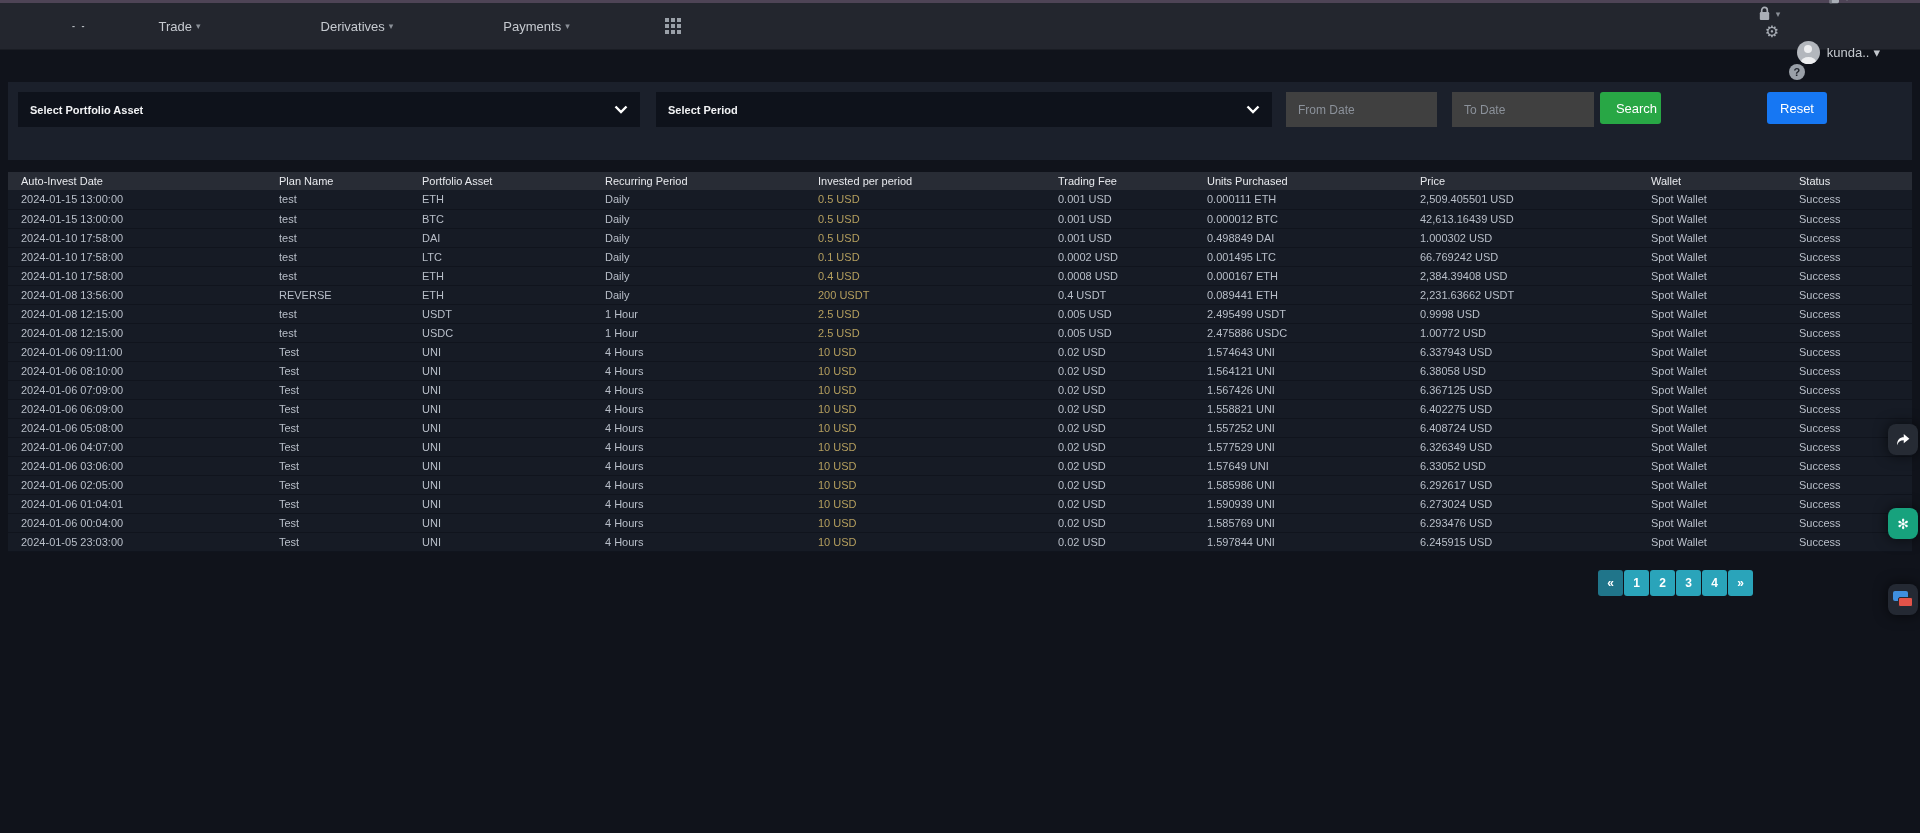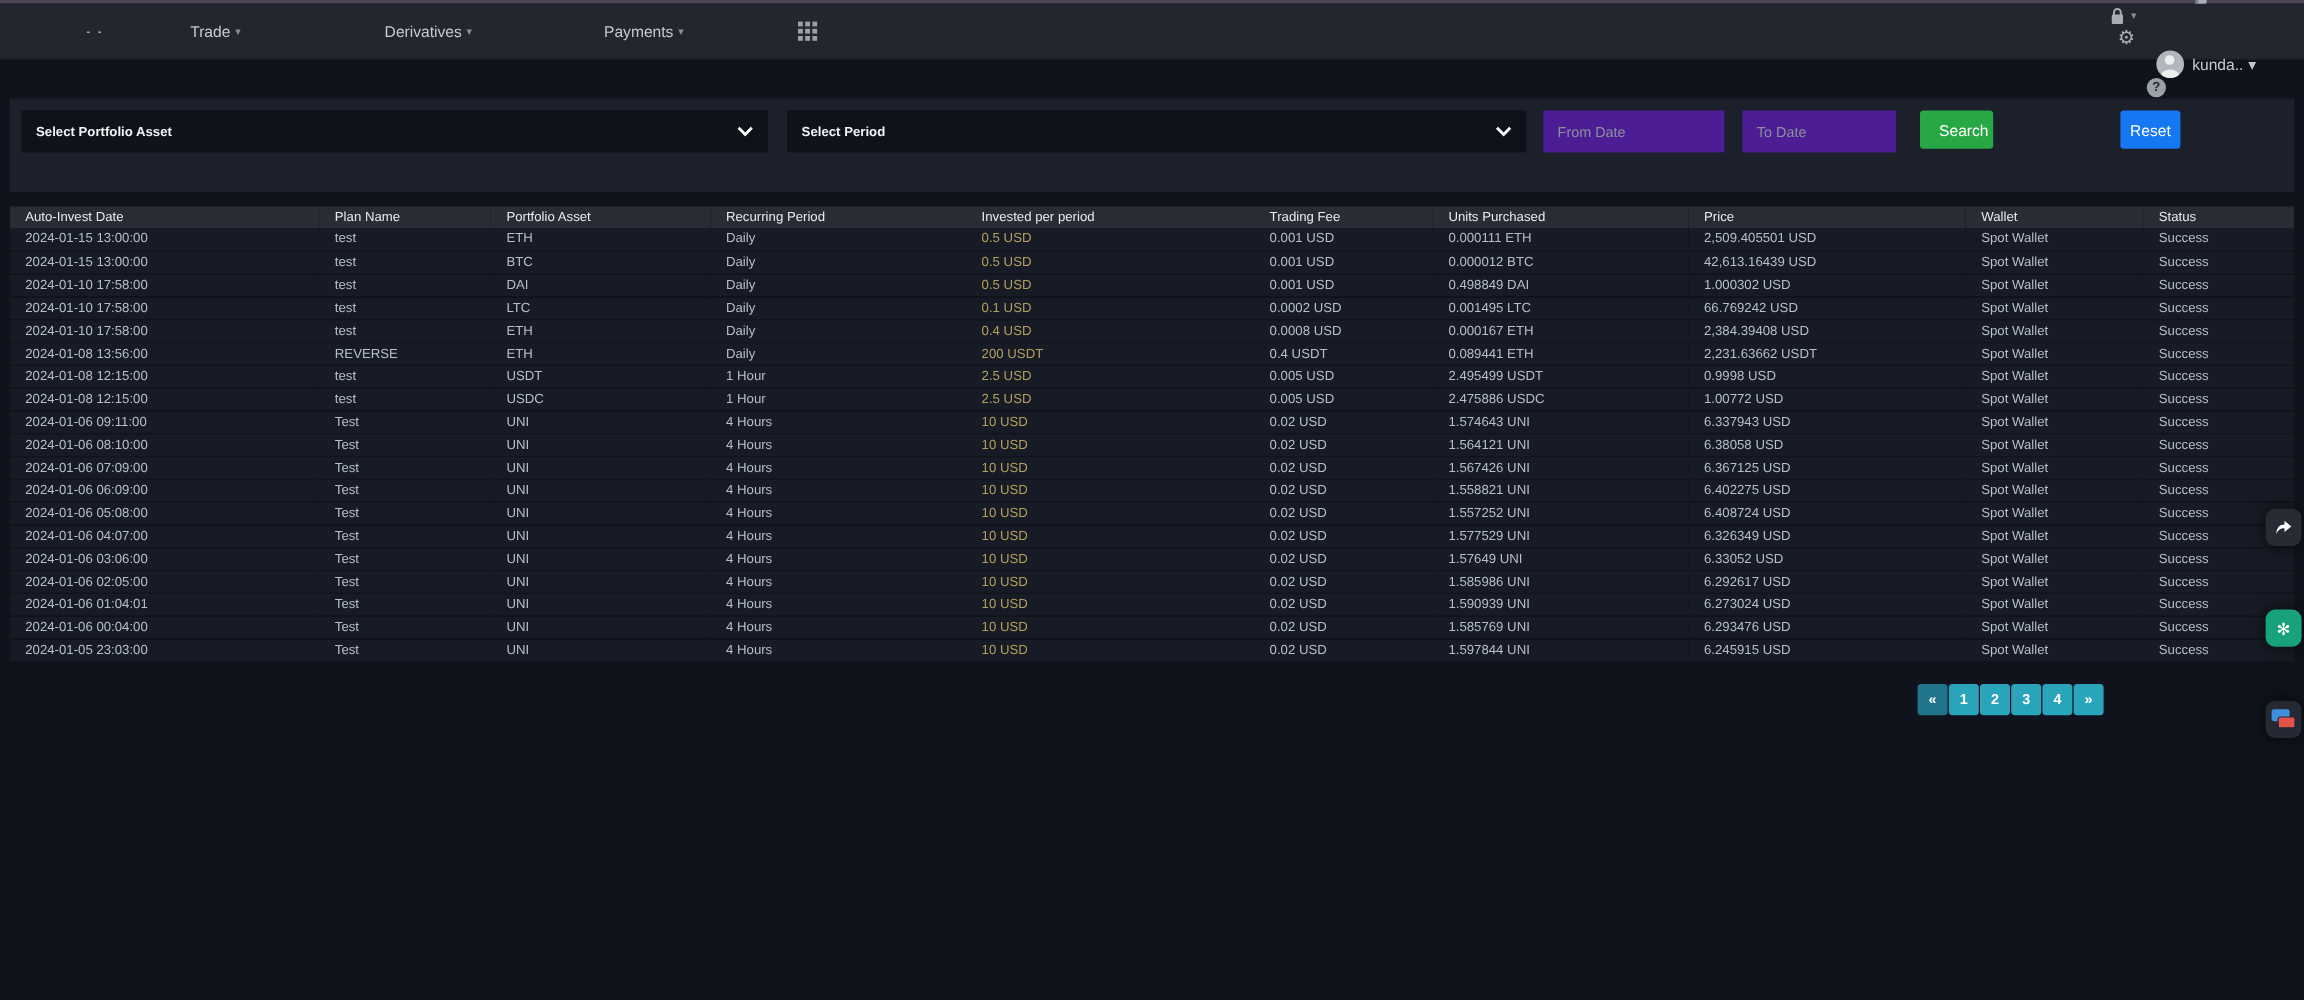--- a/index.html
+++ b/index.html
@@ -35,25 +35,25 @@
   .username { margin-left:7px; color:#c6cad0; }
   .help-circle { margin-left:80px; width:16px; height:16px; border-radius:50%; background:#9aa0a8;
                  color:#23262e; font-size:11px; font-weight:bold; display:flex; align-items:center; justify-content:center; cursor:pointer; }
 
   
   .filters { position:relative; margin:32px 8px 0; height:78px; background:var(--c-panel_bg,#1b202b); }
   .f-abs { position:absolute; top:10px; height:35px; }
   .select-box { background:#0e121b; display:flex; align-items:center; padding:0 12px; cursor:pointer; }
   .select-box .lbl { font-size:11px; font-weight:bold; color:#f2f3f5; }
   .select-box .chev { margin-left:auto; }
-  .date-box { background:#4c1d95; display:flex; align-items:center; padding:0 12px; cursor:text; }
+  .date-box { background:#404040; display:flex; align-items:center; padding:0 12px; cursor:text; }
   .date-box .lbl { font-size:12px; color:#8b919a; }
   .btn { border:none; color:#fff; font-size:13px; font-family:inherit; cursor:pointer; border-radius:3px; height:32px; }
   .btn.search { left:1592px; width:61px; background:var(--c-search_button,#28a745);padding-left:12px; }
-  .btn.reset  { left:1759px; width:50px; background:var(--c-reset_button,#1677f3); }
+  .btn.reset  { left:1759px; width:60px; background:var(--c-reset_button,#1677f3); }
 
   
   .table-wrap { margin:12px 8px 0; }
   table { width:1904px; border-collapse:collapse; table-layout:fixed; }
   thead th { background:var(--c-header_bg,#282c35); color:#e8eaee; font-size:11px; font-weight:normal;
              text-align:left; padding:3px 0 3px 13px; height:18px; white-space:nowrap; overflow:hidden; }
   tbody td { background:var(--c-row_bg,#161b25); color:#b9bfc9; font-size:11px; padding:0 0 0 13px;
              height:19px; border-bottom:1px solid #10141d; white-space:nowrap; overflow:hidden; }
   tbody td.gold { color:var(--c-invested_text,#b59f5e); }
 
@@ -154,21 +154,21 @@
     <span class="lbl">Select Portfolio Asset</span>
     <svg class="chev" width="14" height="9" viewBox="0 0 14 9">
       <polyline points="1.5,1.5 7,7 12.5,1.5" fill="none" stroke="#ffffff" stroke-width="2.4"></polyline>
     </svg>
   </div>
 
   <div class="date-box f-abs" style="left:1278px; width:151px;">
     <span class="lbl">From Date</span>
   </div>
 
-  <div class="date-box f-abs" style="left:1444px; width:128px;">
+  <div class="date-box f-abs" style="left:1444px; width:142px;">
     <span class="lbl">To Date</span>
   </div>
 
   <button class="btn search f-abs">Search</button>
   <button class="btn reset f-abs">Reset</button>
 </div>
 
 <div class="table-wrap">
   <table>
     <colgroup>

